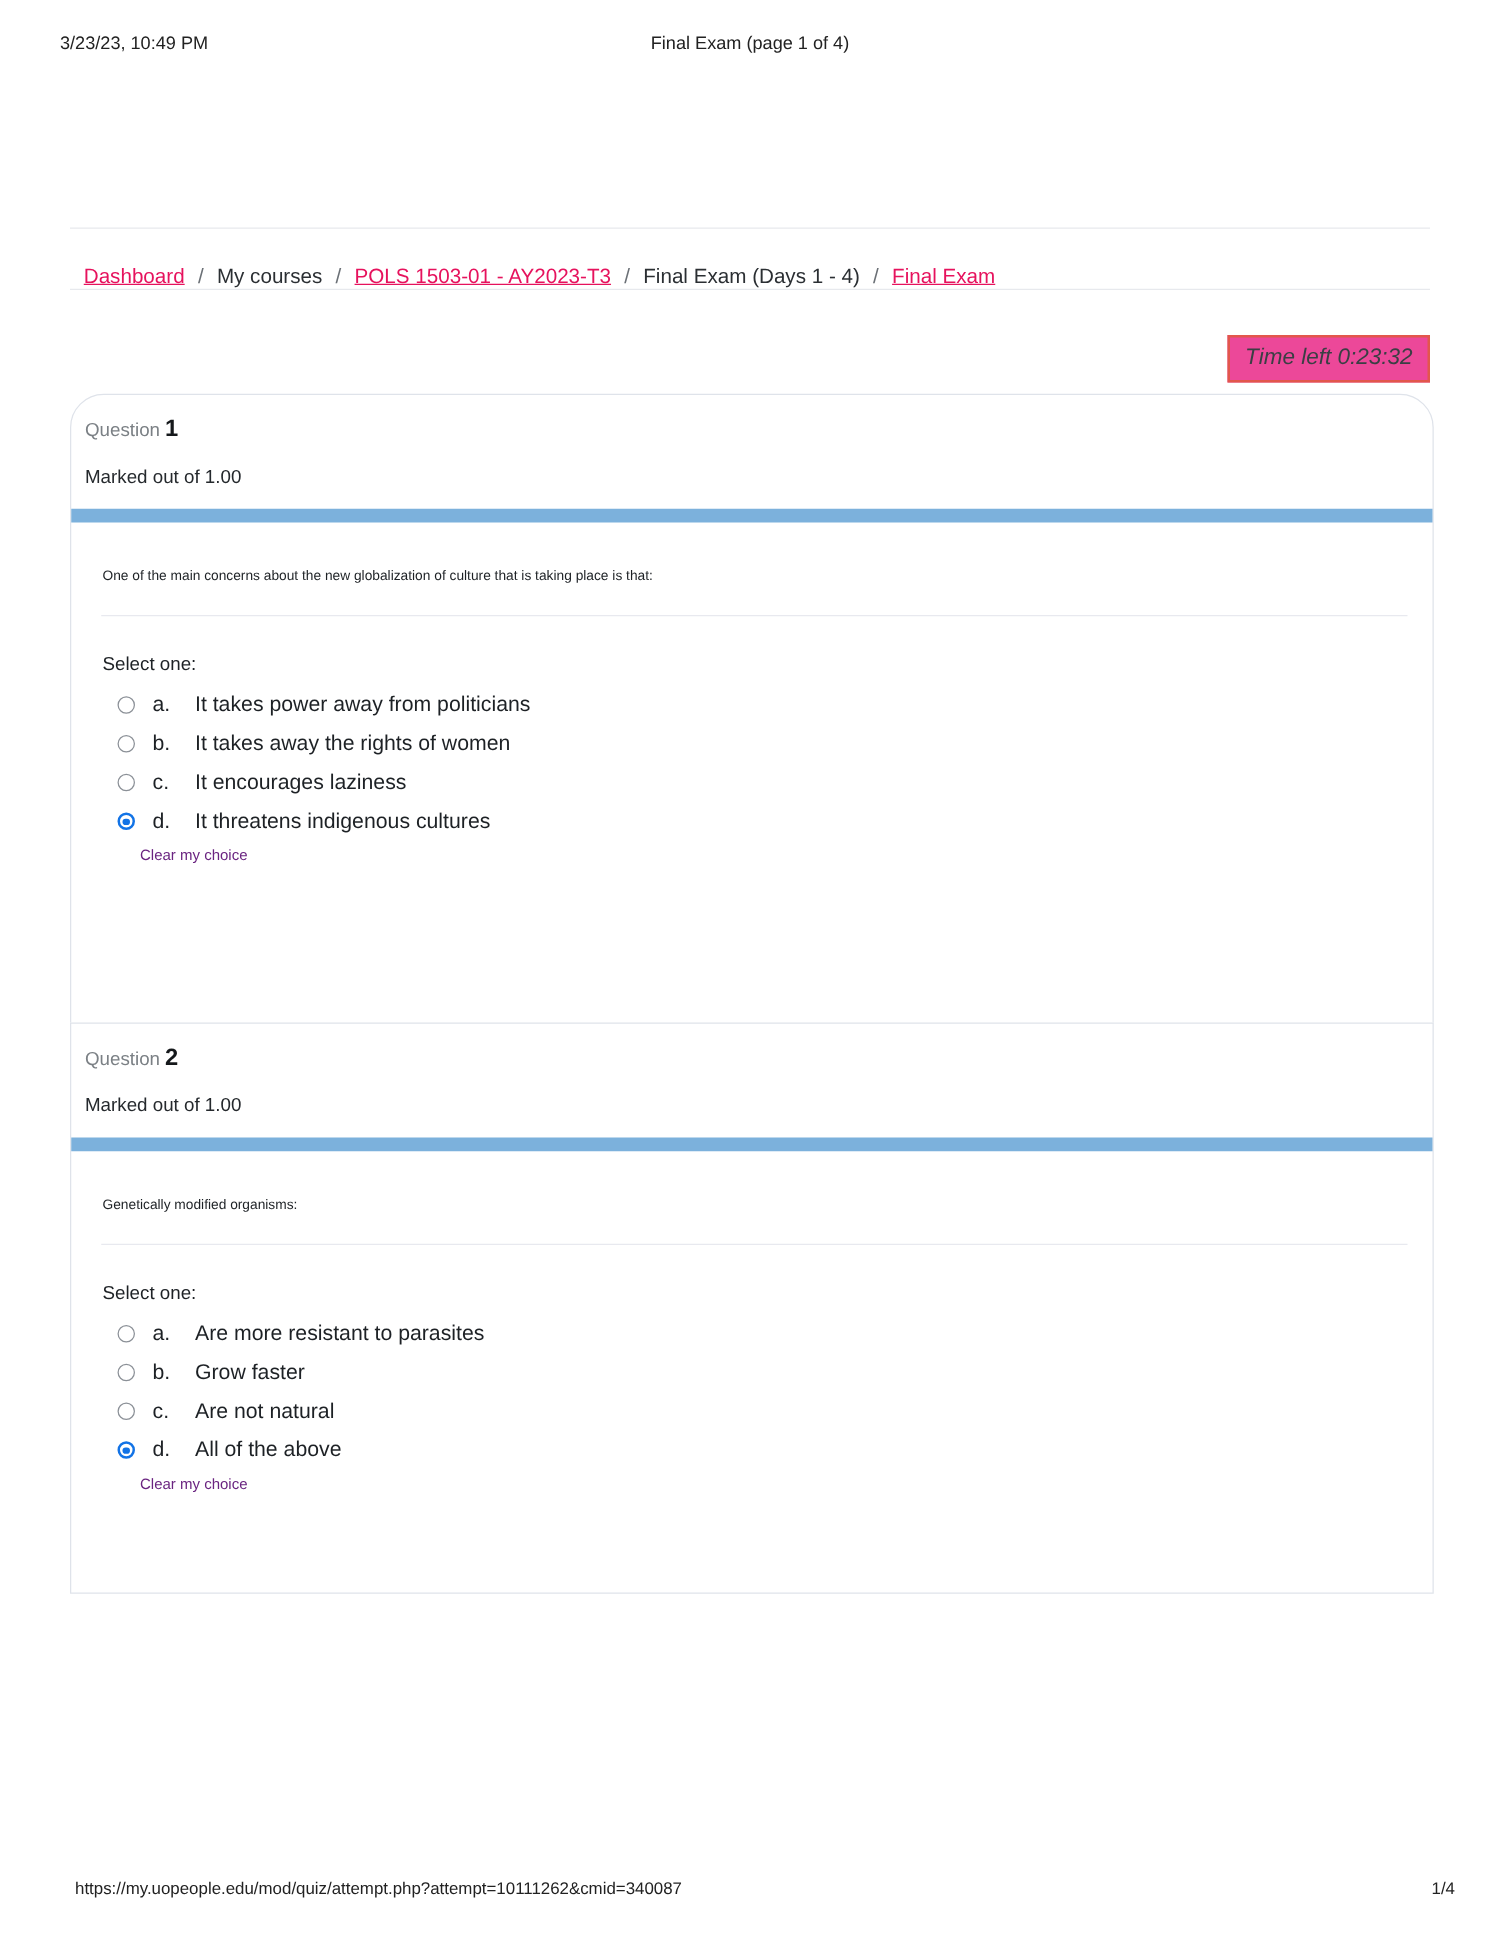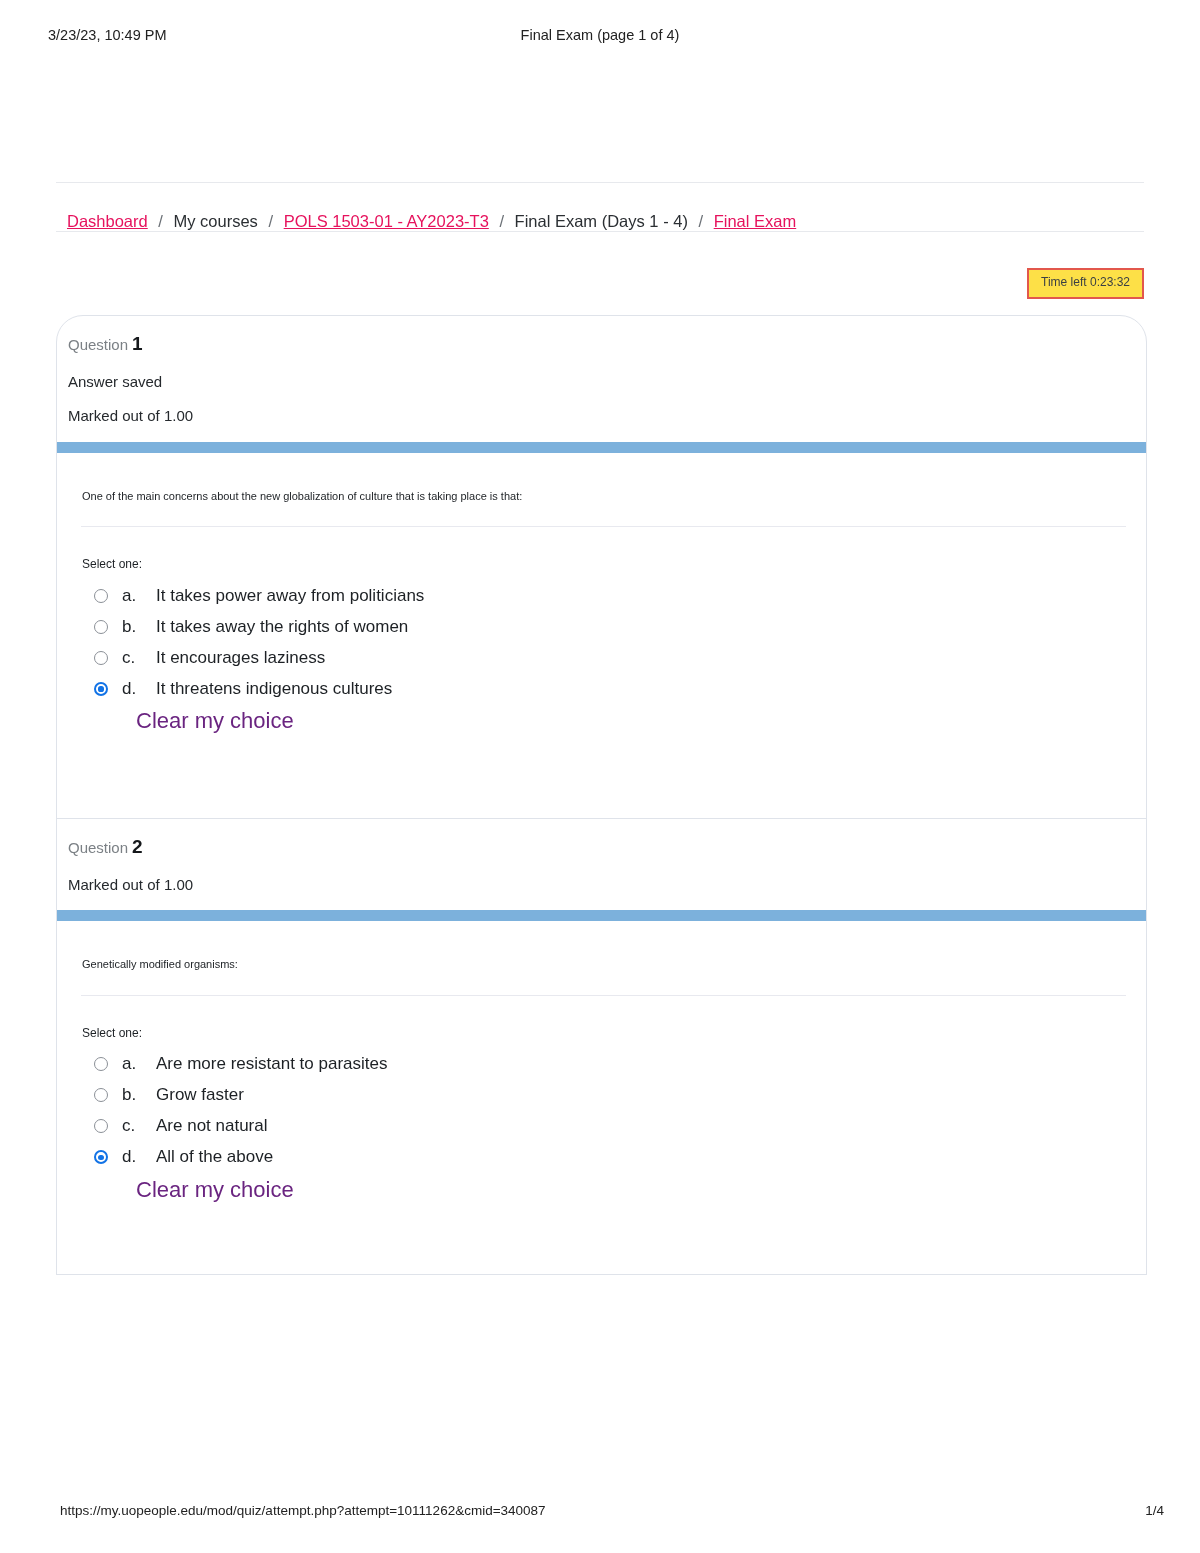--- a/index.html
+++ b/index.html
@@ -97,26 +97,27 @@
     color: #6b7076;
     padding: 0 6px;
   }
 
   
   .timer-box {
     position: absolute;
     right: 56px;
     top: 268px;
     border: 2px solid #e2574c;
-    background: #fde047;
+    background: #ec4899;
     padding: 6px 12px 8px 12px;
-    font-size: 12px;
+    font-size: 18px;
     color: #3a3f44;
     line-height: 1.1;
     white-space: nowrap;
+    font-style: italic;
   }
 
   
   .qcard {
     position: absolute;
     left: 56px;
     width: 1091px;
     box-sizing: border-box;
     border: 1px solid #dfe3ea;
     background: #ffffff;
@@ -168,21 +169,21 @@
     padding-left: 1px;
   }
   .qrule {
     margin-top: 22px;
     height: 1px;
     background: #e8e9ef;
     width: 1045px;
   }
   .selectone {
     margin-top: 30px;
-    font-size: 12px;
+    font-size: 15px;
     color: #1d2125;
     padding-left: 1px;
   }
 
   .answers {
     margin-top: 9px;
     padding-left: 13px;
   }
   .answer-row {
     display: flex;
@@ -221,22 +222,22 @@
     color: #1d2125;
     flex: 0 0 auto;
   }
   .anstext {
     font-size: 17px;
     color: #1d2125;
     white-space: nowrap;
   }
   .clear-choice {
     margin-top: 4px;
-    margin-left: 42px;
-    font-size: 22px;
+    margin-left: 18px;
+    font-size: 12px;
     color: #6a2480;
     cursor: pointer;
     display: inline-block;
   }
 </style>
 </head>
 <body>
 
 <div class="print-header">
   <span class="ph-left">3/23/23, 10:49 PM</span>
@@ -259,21 +260,20 @@
 
 <div class="timer-box">
   <span>Time left 0:23:32</span>
 </div>
 
 <div class="qcard" id="qcard-1">
   <div class="qinfo">
     <div class="qnum">
       <span>Question</span><b>1</b>
     </div>
-    <div class="qstate">Answer saved</div>
     <div class="qmark">Marked out of 1.00</div>
   </div>
   <div class="qbar"></div>
   <div class="qbody">
     <div class="qtext">One of the main concerns about the new globalization of culture that is taking place is that:</div>
     <div class="qrule"></div>
     <div class="selectone">Select one:</div>
     <div class="answers">
       <div class="answer-row">
         <span class="radio"></span>

